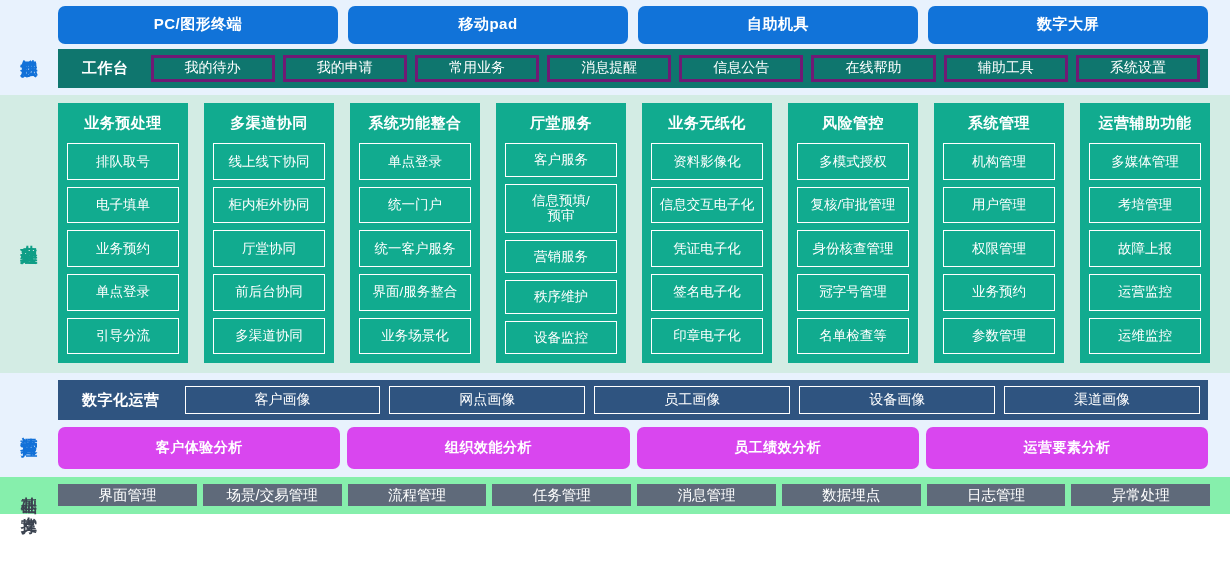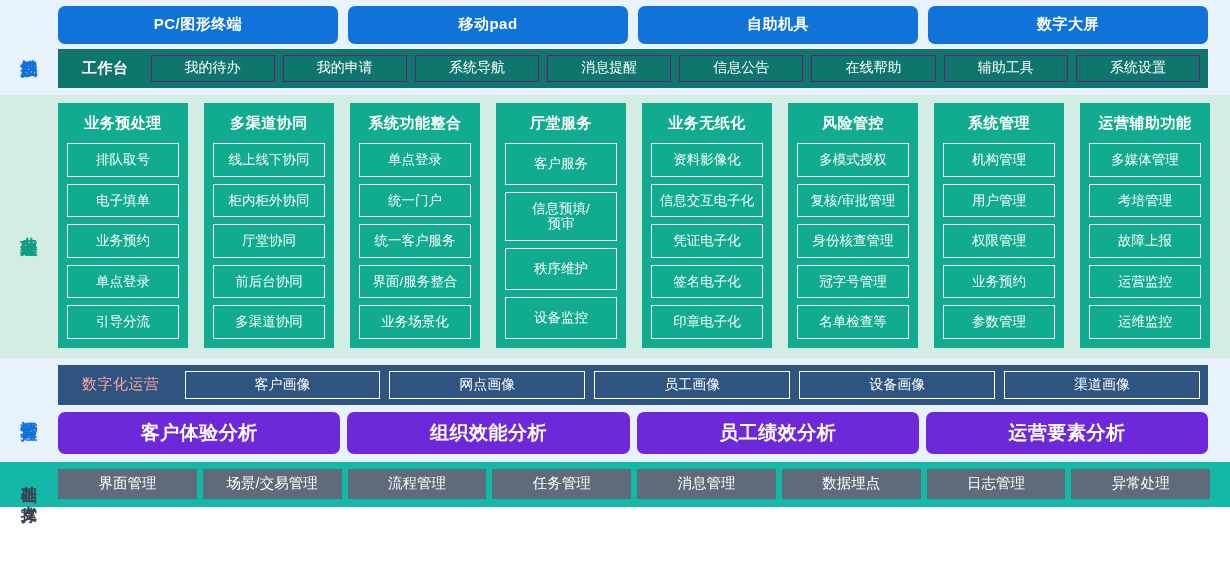--- a/index.html
+++ b/index.html
@@ -88,21 +88,21 @@
     color: #ffffff;
     font-size: 15px;
     font-weight: bold;
     padding: 0 14px 0 16px;
     white-space: nowrap;
     letter-spacing: .5px;
   }
   .workbench-item {
     flex: 1 1 0;
     height: 27px;
-    border: 1px solid #701a75;
+    border: 3px solid #701a75;
     color: #ffffff;
     font-size: 14px;
     display: flex;
     align-items: center;
     justify-content: center;
     white-space: nowrap;
   }
 
   
   .band-business {
@@ -165,23 +165,23 @@
 
   .ops-portrait-row {
     height: 40px;
     background: #2f5480;
     display: flex;
     align-items: center;
     padding: 0 8px;
     gap: 9px;
   }
   .ops-portrait-title {
-    color: #fca5a5;
+    color: #ffffff;
     font-size: 15px;
-    font-weight: normal;
+    font-weight: bold;
     padding: 0 16px 0 16px;
     white-space: nowrap;
     letter-spacing: .5px;
   }
   .ops-portrait-item {
     flex: 1 1 0;
     height: 28px;
     border: 1px solid #ffffff;
     color: #ffffff;
     font-size: 14px;
@@ -191,34 +191,34 @@
     white-space: nowrap;
   }
 
   .ops-analysis-row {
     height: 42px;
     display: flex;
     gap: 7px;
   }
   .ops-analysis-tile {
     flex: 1 1 0;
-    background: #6d28d9;
+    background: #d946ef;
     border-radius: 7px;
     color: #ffffff;
-    font-size: 19px;
+    font-size: 14px;
     font-weight: bold;
     display: flex;
     align-items: center;
     justify-content: center;
     letter-spacing: .5px;
   }
 
   
   .band-base {
-    background: #14b8a6;
+    background: #86efac;
     height: 78px;
     padding: 7px 0 8px 0;
   }
   .band-base .band-label { color: #3b4350; font-size: 16px; }
 
   .base-body {
     flex-direction: row;
     gap: 6px;
     padding-right: 20px;
   }
@@ -244,21 +244,21 @@
       <div class="channel-row">
         <div class="channel-tile">PC/图形终端</div>
         <div class="channel-tile">移动pad</div>
         <div class="channel-tile">自助机具</div>
         <div class="channel-tile">数字大屏</div>
       </div>
       <div class="workbench-row">
         <div class="workbench-title">工作台</div>
         <div class="workbench-item">我的待办</div>
         <div class="workbench-item">我的申请</div>
-        <div class="workbench-item">系统导航</div>
+        <div class="workbench-item">常用业务</div>
         <div class="workbench-item">消息提醒</div>
         <div class="workbench-item">信息公告</div>
         <div class="workbench-item">在线帮助</div>
         <div class="workbench-item">辅助工具</div>
         <div class="workbench-item">系统设置</div>
       </div>
     </div>
   </section>
 
   <section class="band band-business">
@@ -290,20 +290,21 @@
         <div class="biz-item">统一客户服务</div>
         <div class="biz-item">界面/服务整合</div>
         <div class="biz-item">业务场景化</div>
       </div>
 
       <div class="biz-col">
         <div class="biz-col-title">厅堂服务</div>
         <div class="biz-item">客户服务</div>
         <div class="biz-item">信息预填/
 预审</div>
+        <div class="biz-item">营销服务</div>
         <div class="biz-item">秩序维护</div>
         <div class="biz-item">设备监控</div>
       </div>
 
       <div class="biz-col">
         <div class="biz-col-title">业务无纸化</div>
         <div class="biz-item">资料影像化</div>
         <div class="biz-item">信息交互电子化</div>
         <div class="biz-item">凭证电子化</div>
         <div class="biz-item">签名电子化</div>

